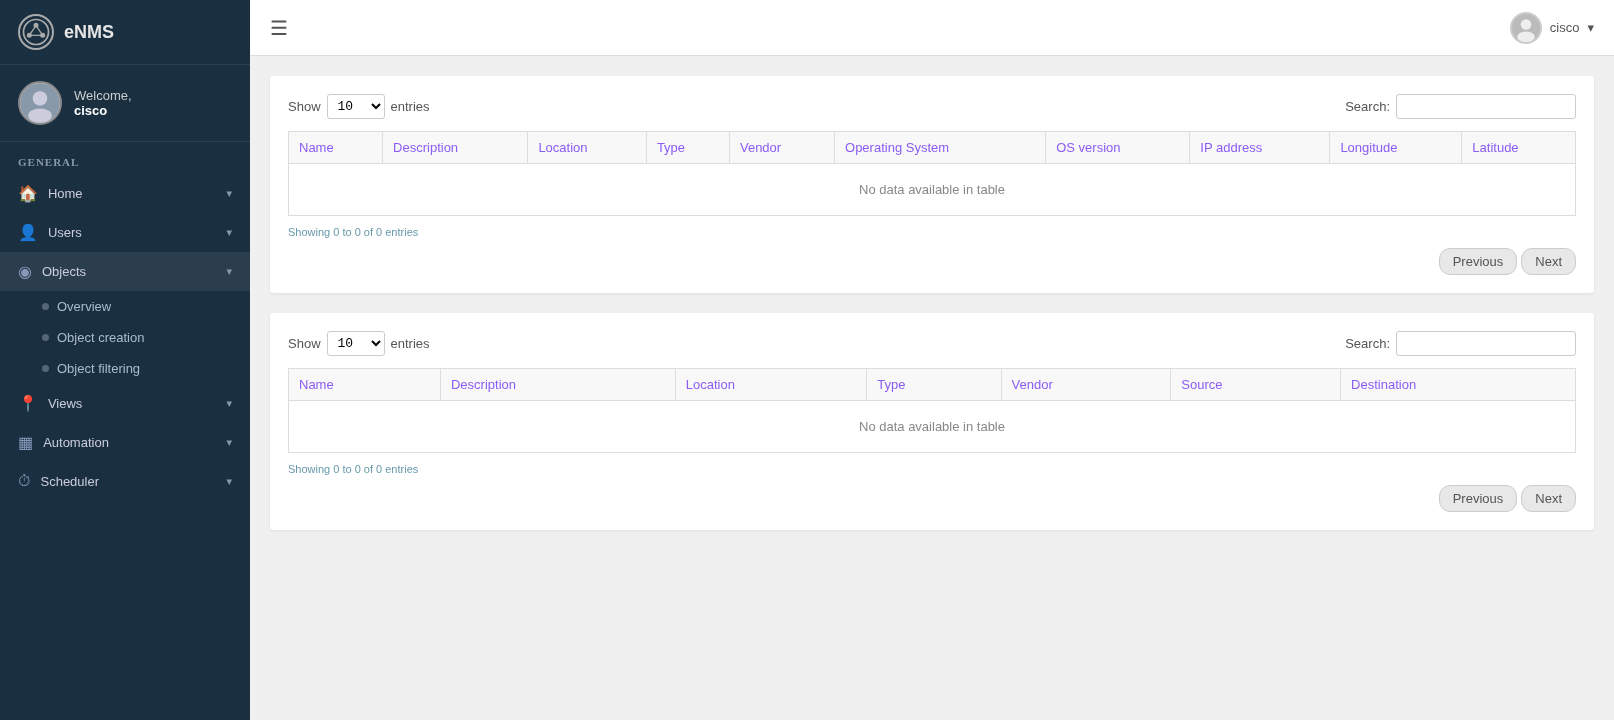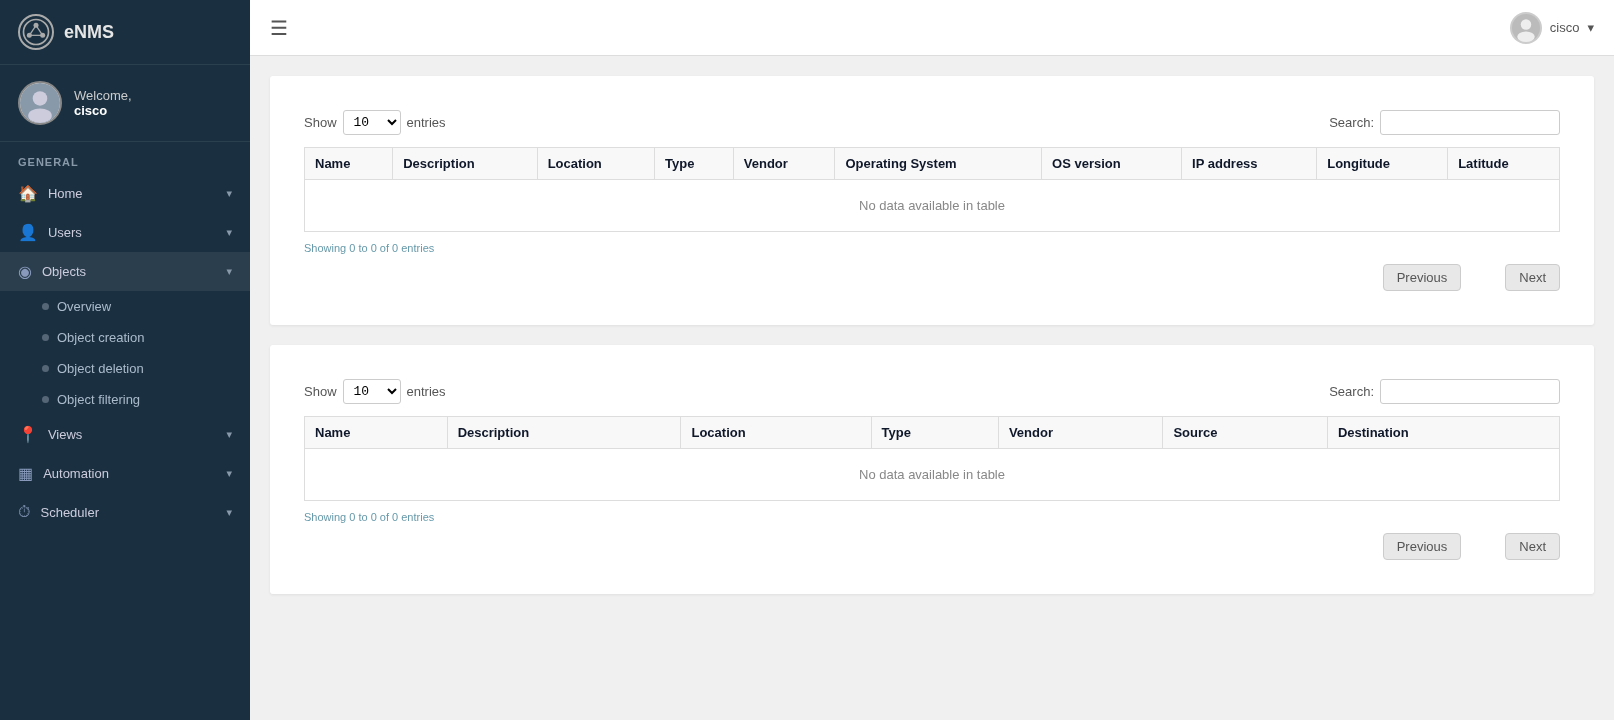--- a/index.html
+++ b/index.html
@@ -42,21 +42,21 @@
       width: 44px; height: 44px; border-radius: 50%; background: #ccc;
       display: flex; align-items: center; justify-content: center;
       overflow: hidden; border: 2px solid #888;
     }
     .avatar svg { width: 40px; height: 40px; }
     .welcome-text { font-size: 13px; color: #ccc; }
     .welcome-name { font-size: 13px; color: #fff; font-weight: bold; }
 
     .sidebar-section-label {
       font-size: 11px; color: #8899aa; font-weight: bold;
-      padding: 14px 4px 6px 18px; letter-spacing: 1px;
+      padding: 14px 4px 6px 18px; letter-spacing: 1px; font-family: Liberation Serif, serif;
     }
 
     .sidebar-item {
       display: flex; align-items: center; justify-content: space-between;
       padding: 10px 18px;
       cursor: pointer;
       color: #ccd;
       font-size: 13px;
       transition: background 0.15s;
     }
@@ -104,51 +104,51 @@
       background: #f0f0f0;
       position: absolute;
       left: 250px; right: 0; top: 0; bottom: 0;
       margin-top: 56px;
     }
 
     
     .panel {
       background: #fff;
       border-radius: 3px;
-      padding: 34px;
+      padding: 18px;
       box-shadow: 0 1px 3px rgba(0,0,0,0.07);
     }
     .panel-controls {
       display: flex; align-items: center; justify-content: space-between;
       margin-bottom: 12px;
     }
     .show-entries { display: flex; align-items: center; gap: 6px; color: #555; }
     .show-entries select {
       padding: 3px 6px; border: 1px solid #ccc; border-radius: 3px;
       background: #fff; font-size: 13px; font-family: Liberation Mono, monospace;
     }
     .search-area { display: flex; align-items: center; gap: 6px; color: #555; }
     .search-area input {
       border: 1px solid #ccc; border-radius: 3px; padding: 4px 8px;
       font-size: 13px; width: 180px;
     }
 
     table { width: 100%; border-collapse: collapse; font-size: 13px; }
     th {
       background: #f8f8f8; border: 1px solid #ddd;
-      padding: 8px 10px; text-align: left; color: #0f172a; font-weight: 700;
+      padding: 8px 10px; text-align: left; color: #8b5cf6; font-weight: 400;
     }
     td { border: 1px solid #ddd; padding: 8px 10px; color: #555; }
     .no-data { text-align: center; color: #888; padding: 18px; }
 
     .showing-text { color: #6699aa; margin-top: 10px; margin-bottom: 8px; font-size: 11px; }
     .pagination { display: flex; justify-content: flex-end; gap: 4px; margin-top: 10px; }
     .page-btn {
       padding: 5px 13px; border: 1px solid #ccc; background: #e8e8e8;
-      border-radius: 4px; cursor: pointer; font-size: 13px; color: #555; margin-left: 40px;
+      border-radius: 11px; cursor: pointer; font-size: 13px; color: #555;
     }
 
     
     ::-webkit-scrollbar { width: 6px; }
     ::-webkit-scrollbar-thumb { background: #bbb; border-radius: 3px; }
   </style>
 </head>
 <body>
 
 <div class="sidebar">
@@ -208,24 +208,20 @@
   </div>
 
   <div class="sidebar-sub">
     <div class="sidebar-sub-item">
       <span class="dot"></span>
       <span>Overview</span>
     </div>
     <div class="sidebar-sub-item">
       <span class="dot"></span>
       <span>Object creation</span>
-    </div>
-    <div class="sidebar-sub-item">
-      <span class="dot"></span>
-      <span>Object deletion</span>
     </div>
     <div class="sidebar-sub-item">
       <span class="dot active-sub"></span>
       <span>Object filtering</span>
     </div>
   </div>
 
   <div class="sidebar-item">
     <div class="sidebar-item-left">
       <span class="sidebar-icon">📍</span>

